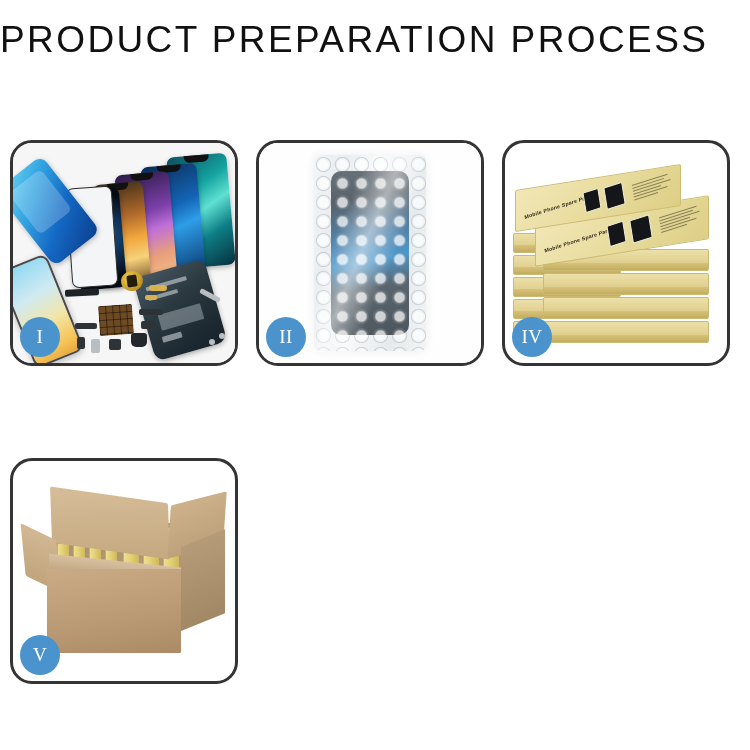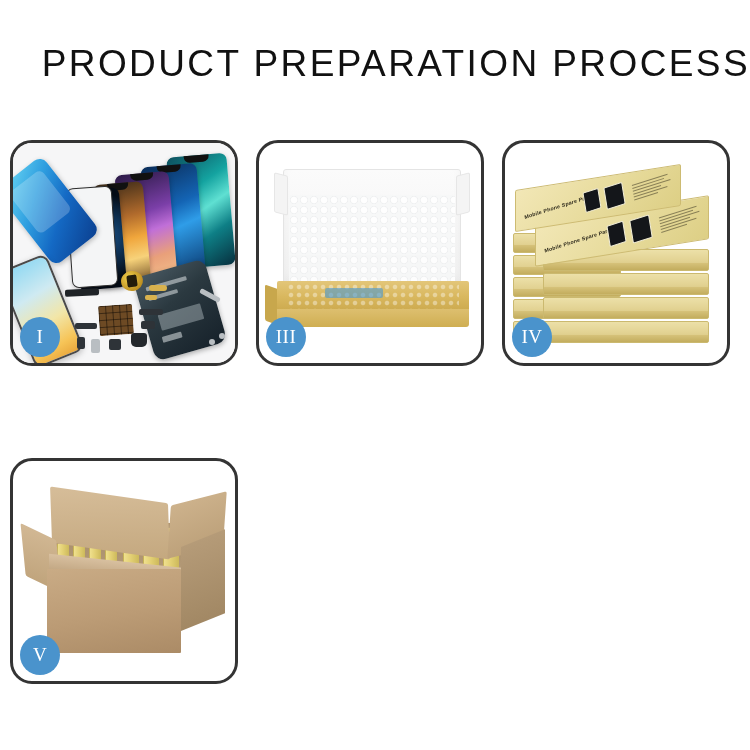--- a/index.html
+++ b/index.html
@@ -5,21 +5,21 @@
   * { box-sizing: border-box; margin: 0; padding: 0; }
   html, body {
     width: 750px; height: 750px;
     background: #ffffff;
     font-family: "Liberation Sans", sans-serif;
     overflow: hidden;
   }
   .page { position: relative; width: 750px; height: 750px; background: #fff; }
 
   
-  .header { padding-top: 44px; text-align: right; }
+  .header { padding-top: 20px; text-align: left; }
   .main-title {
     font-size: 37px;
     font-weight: 400;
     letter-spacing: 2.4px;
     color: #111111;
     line-height: 1.06;
     white-space: nowrap;
   }
   .sub-title {
     margin-top: 11px;
@@ -400,33 +400,31 @@
         <div class="prt gd" style="left:132px;top:152px;width:12px;height:5px;"></div>
         <div class="prt" style="left:126px;top:166px;width:24px;height:6px;"></div>
         <div class="prt" style="left:128px;top:178px;width:14px;height:8px;"></div>
         <div class="prt lt" style="left:186px;top:150px;width:22px;height:5px;transform:rotate(28deg);"></div>
         <div class="prt lt" style="left:196px;top:196px;width:6px;height:6px;border-radius:50%;"></div>
         <div class="prt lt" style="left:206px;top:190px;width:6px;height:6px;border-radius:50%;"></div>
       </div>
       <div class="badge">I</div>
     </div>
 
-
     <div class="panel">
       <div class="stage">
-        <div class="b3-lid"></div>
-        <div class="b3-foam"></div>
-        <div class="b3-side"></div>
-        <div class="b3-tray">
-          <div class="b3-tray-in"></div>
-        </div>
-        <div class="b3-front"></div>
+        <div class="bw-bg"></div>
+        <div class="bw-sheet"></div>
+        <div class="bw-phone"></div>
+        <div class="bw-bubbles"></div>
+        <div class="bw-gloss"></div>
       </div>
-      <div class="badge">III</div>
+      <div class="badge">II</div>
     </div>
+
 
     <div class="panel">
       <div class="stage">
         <div class="stack">
 
           <div class="kbox" style="left:0px;  top:66px;  width:108px; height:20px;">
               <span class="edge"></span>
             </div>
           <div class="kbox" style="left:0px;  top:88px;  width:108px; height:20px;">
               <span class="edge"></span>

